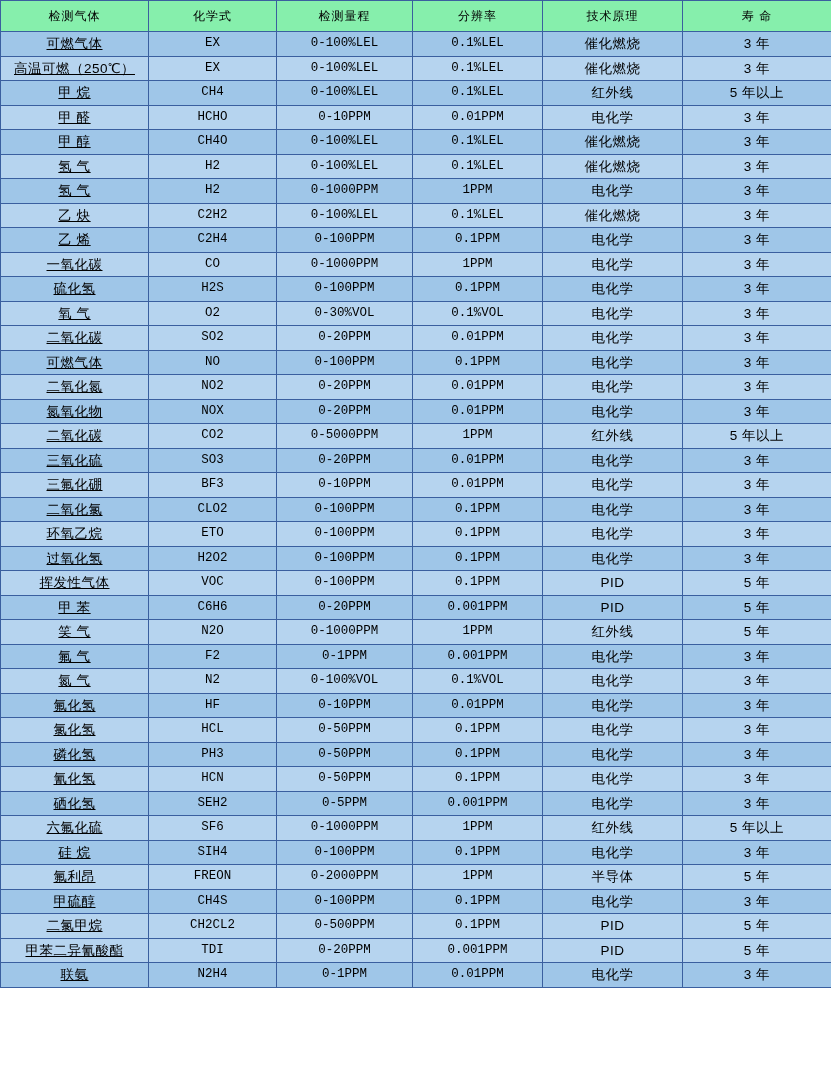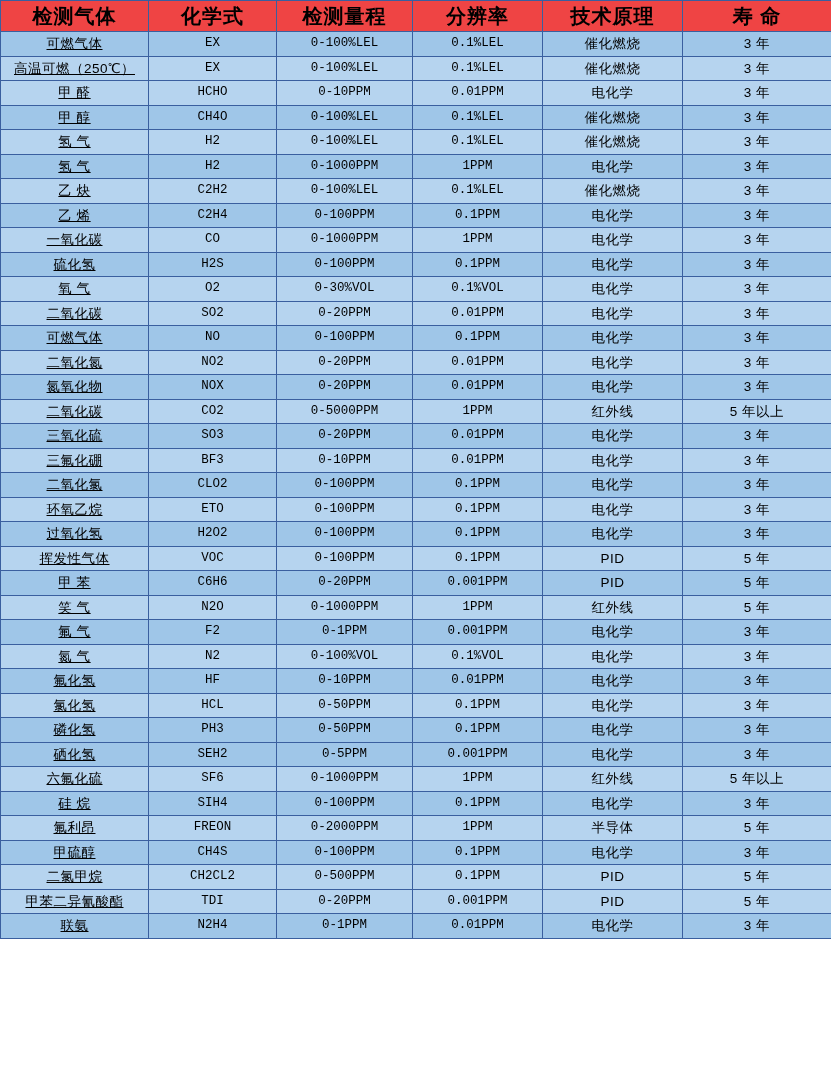--- a/index.html
+++ b/index.html
@@ -28,24 +28,24 @@
   table.gas-table th,
   table.gas-table td {
     border: 1px solid #3a5f9f;
     text-align: center;
     vertical-align: middle;
     color: #000000;
     white-space: nowrap;
     overflow: hidden;
   }
   table.gas-table thead th {
-    background: #ef4444;
+    background: #86efac;
     height: 28px;
-    font-size: 20px;
-    font-weight: bold;
+    font-size: 12px;
+    font-weight: normal;
     letter-spacing: 1px;
   }
   table.gas-table tbody td {
     height: 21.5px;
     line-height: 21.5px;
     font-size: 13.5px;
     font-weight: normal;
   }
   table.gas-table tbody tr.row-a td { background: #9fc6e8; }
   table.gas-table tbody tr.row-b td { background: #b6d4ef; }
@@ -99,20 +99,28 @@
         <td class="life">3 年</td>
       </tr>
       <tr class="row-b">
         <td class="name">高温可燃（250℃）</td>
         <td class="formula">EX</td>
         <td class="range">0-100%LEL</td>
         <td class="resolution">0.1%LEL</td>
         <td class="principle">催化燃烧</td>
         <td class="life">3 年</td>
       </tr>
+      <tr class="row-a">
+        <td class="name">甲 烷</td>
+        <td class="formula">CH4</td>
+        <td class="range">0-100%LEL</td>
+        <td class="resolution">0.1%LEL</td>
+        <td class="principle">红外线</td>
+        <td class="life">5 年以上</td>
+      </tr>
       <tr class="row-b">
         <td class="name">甲 醛</td>
         <td class="formula">HCHO</td>
         <td class="range">0-10PPM</td>
         <td class="resolution">0.01PPM</td>
         <td class="principle">电化学</td>
         <td class="life">3 年</td>
       </tr>
       <tr class="row-a">
         <td class="name">甲 醇</td>
@@ -315,20 +323,28 @@
         <td class="life">3 年</td>
       </tr>
       <tr class="row-a">
         <td class="name">磷化氢</td>
         <td class="formula">PH3</td>
         <td class="range">0-50PPM</td>
         <td class="resolution">0.1PPM</td>
         <td class="principle">电化学</td>
         <td class="life">3 年</td>
       </tr>
+      <tr class="row-b">
+        <td class="name">氰化氢</td>
+        <td class="formula">HCN</td>
+        <td class="range">0-50PPM</td>
+        <td class="resolution">0.1PPM</td>
+        <td class="principle">电化学</td>
+        <td class="life">3 年</td>
+      </tr>
       <tr class="row-a">
         <td class="name">硒化氢</td>
         <td class="formula">SEH2</td>
         <td class="range">0-5PPM</td>
         <td class="resolution">0.001PPM</td>
         <td class="principle">电化学</td>
         <td class="life">3 年</td>
       </tr>
       <tr class="row-b">
         <td class="name">六氟化硫</td>

